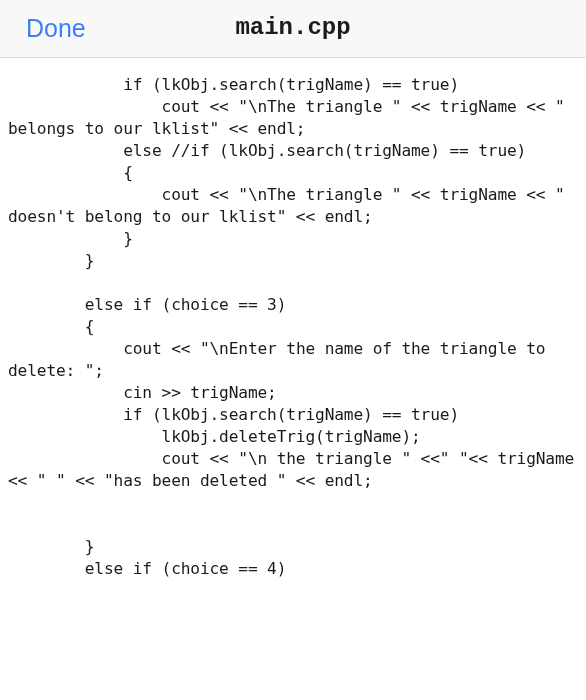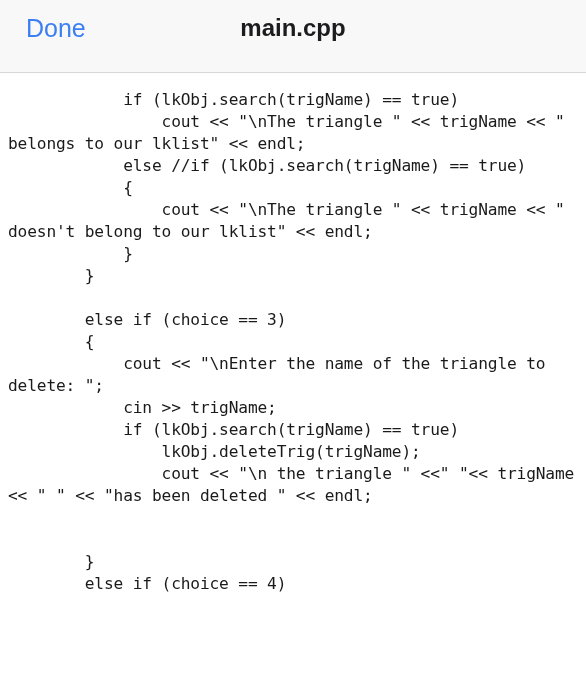--- a/index.html
+++ b/index.html
@@ -10,21 +10,21 @@
     width: 586px;
     height: 700px;
     background: #ffffff;
     font-family: "Liberation Sans", sans-serif;
     overflow: hidden;
   }
 
   
   .navbar {
     position: relative;
-    height: 73px;
+    height: 58px;
     background: #f8f8f8;
     border-bottom: 1px solid #d8d8d8;
     box-sizing: border-box;
   }
   .nav-done {
     position: absolute;
     left: 26px;
     top: 12px;
     font-size: 25px;
     line-height: 32px;
@@ -37,21 +37,21 @@
   .nav-title {
     position: absolute;
     left: 0;
     right: 0;
     top: 13px;
     text-align: center;
     font-size: 24px;
     line-height: 30px;
     font-weight: bold;
     color: #1c1c1e;
-    font-family: Liberation Sans, sans-serif;
+    font-family: Liberation Mono, monospace;
   }
 
   
   .code-scroll {
     height: 643px;
     overflow: hidden;
     background: #ffffff;
     position: relative;
   }
   .code-text {

